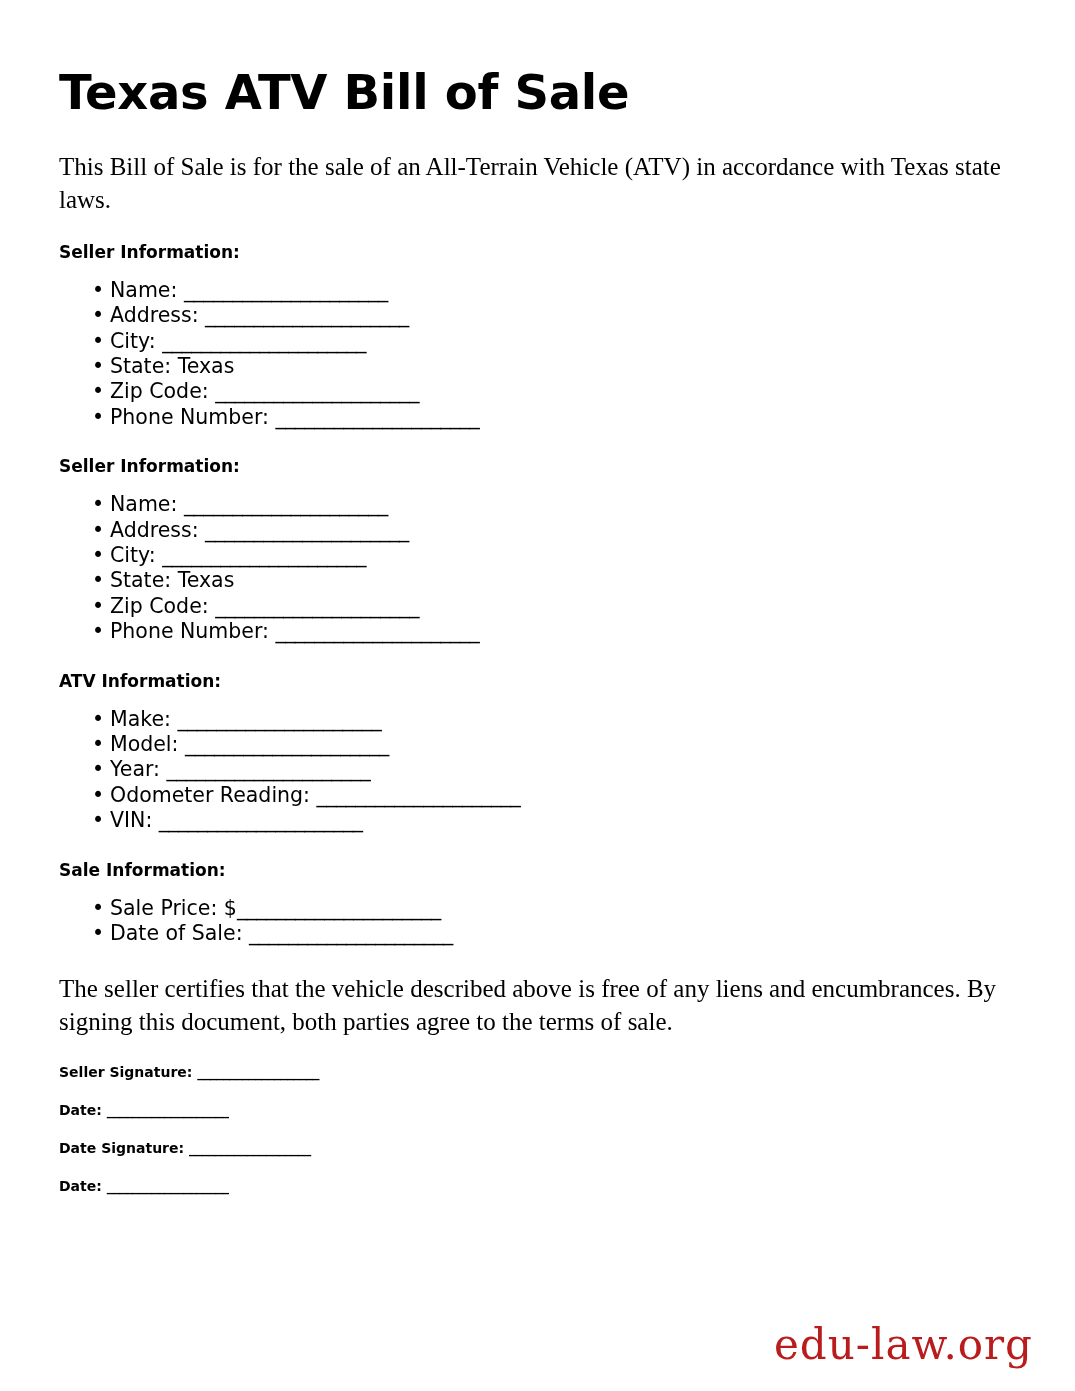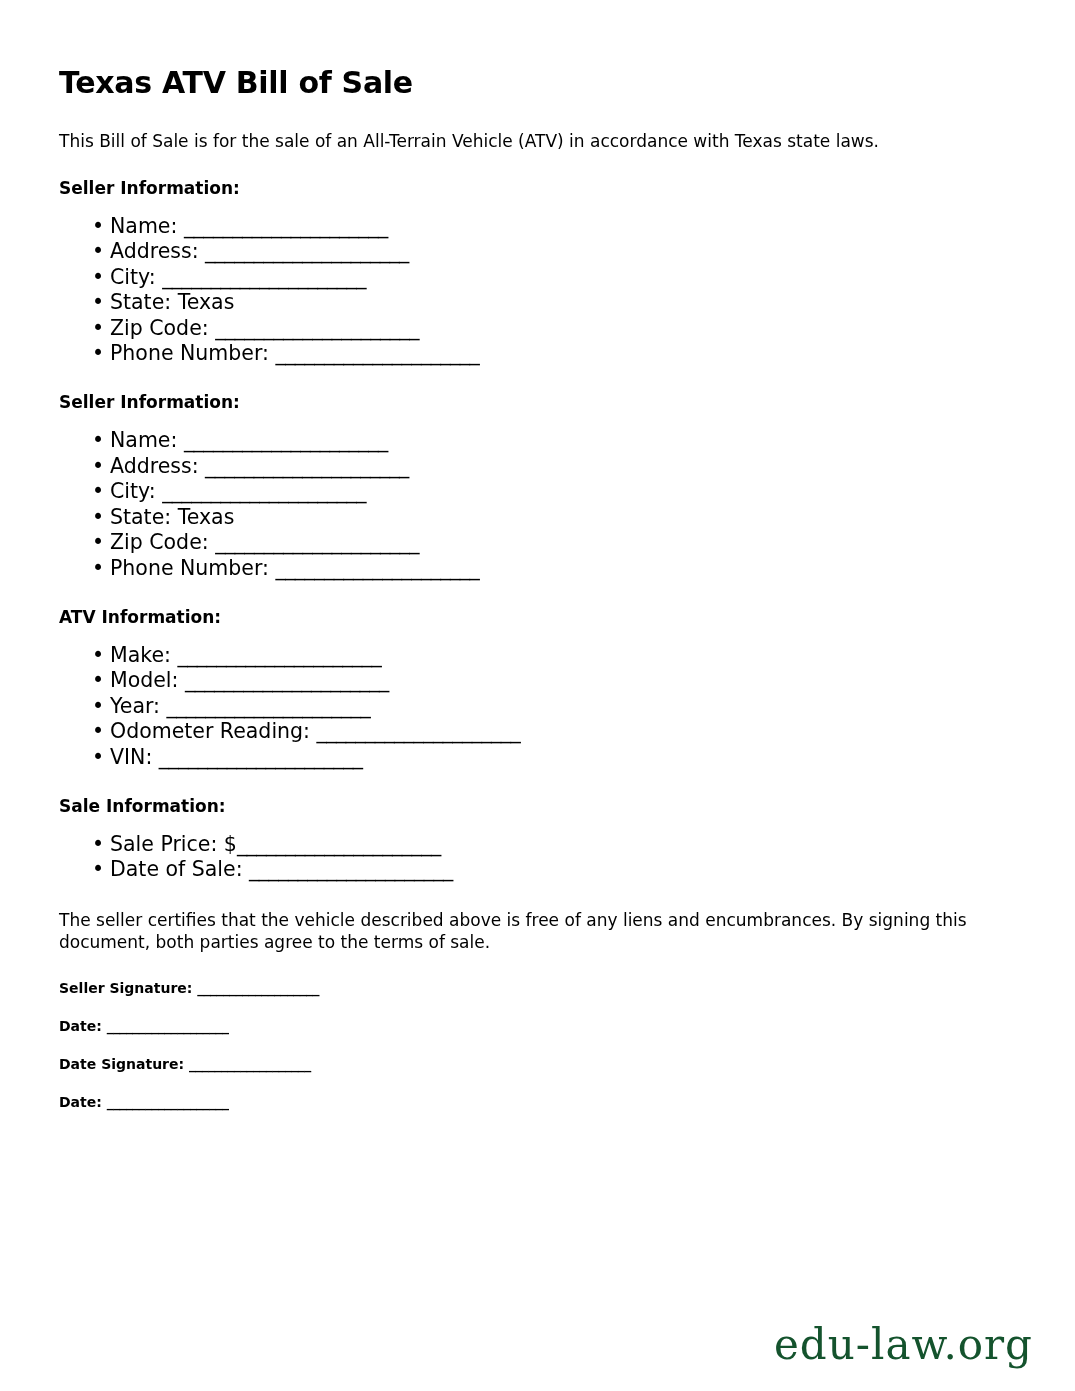--- a/index.html
+++ b/index.html
@@ -18,32 +18,33 @@
   .page {
     position: absolute;
     left: 0; top: 0;
     width: 1075px;
     height: 1391px;
     box-sizing: border-box;
     padding: 66px 60px 0 59px;
   }
 
   .doc-title {
-    font-size: 30px;
+    font-size: 48px;
     font-weight: bold;
     line-height: 1.12;
     letter-spacing: -0.3px;
     margin: 0 0 30px 0;
   }
 
   .para {
-    font-size: 17px;
+    font-size: 25px;
     line-height: 1.32;
     margin: 0 0 26px 0;
     max-width: 958px;
+    font-family: Liberation Serif, serif;
   }
 
   .section-heading {
     font-size: 17px;
     font-weight: bold;
     margin: 0 0 16px 0;
   }
 
   ul.field-list {
     list-style: none;
@@ -83,21 +84,21 @@
     margin-top: 26px;
   }
 
   .footer-mark {
     position: absolute;
     right: 42px;
     bottom: 22px;
     font-family: "DejaVu Serif", "Liberation Serif", serif;
     font-size: 42px;
     letter-spacing: 1px;
-    color: #14532d;
+    color: #b91c1c;
     white-space: nowrap;
   }
 </style>
 </head>
 <body>
 
 <div class="page">
 
   <h1 class="doc-title">Texas ATV Bill of Sale</h1>
 

